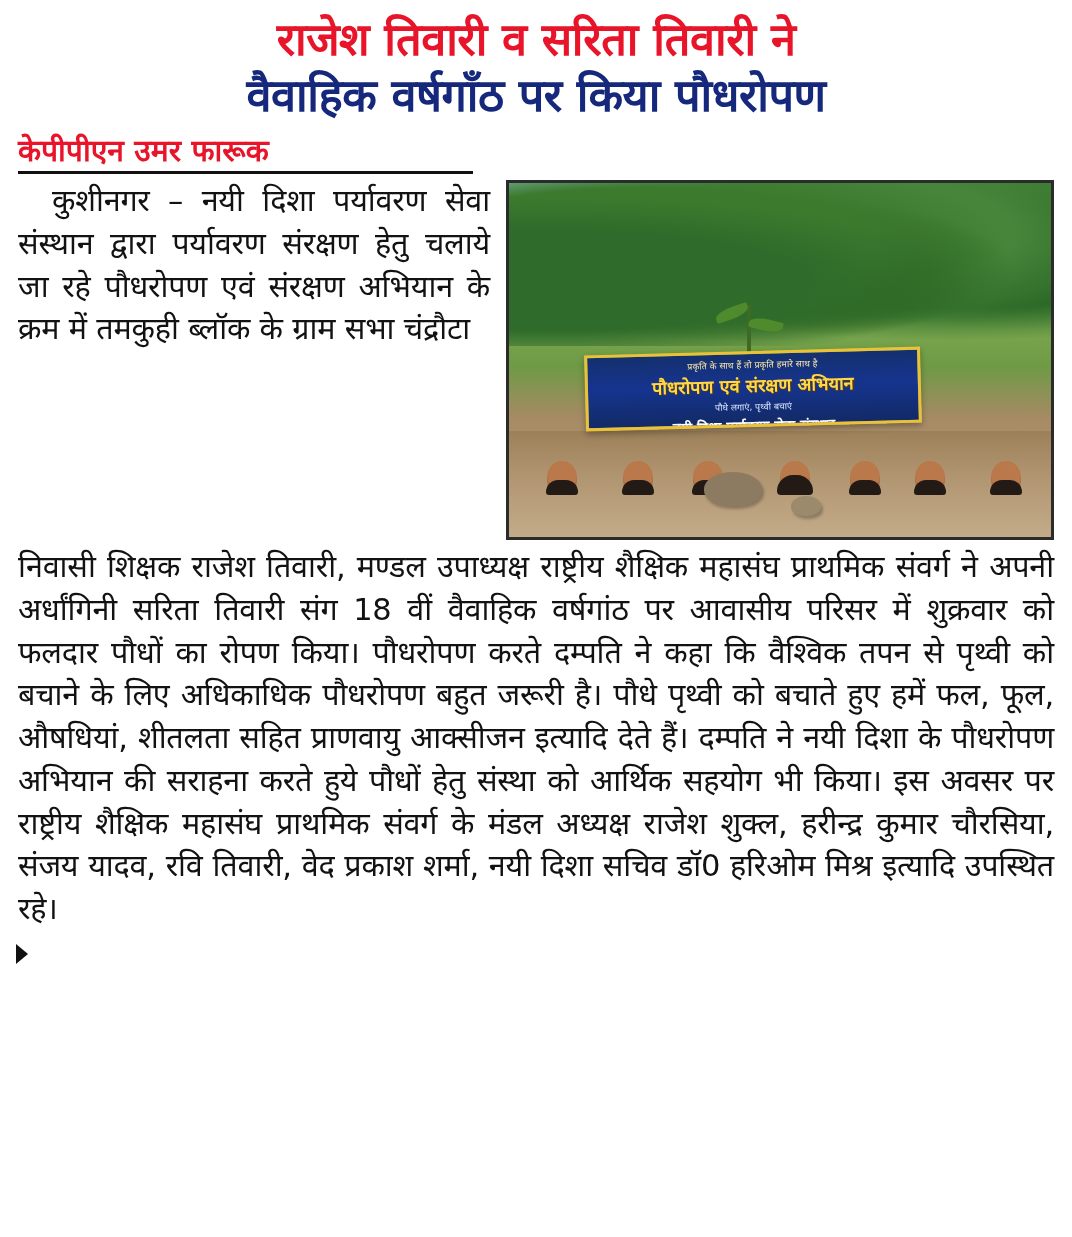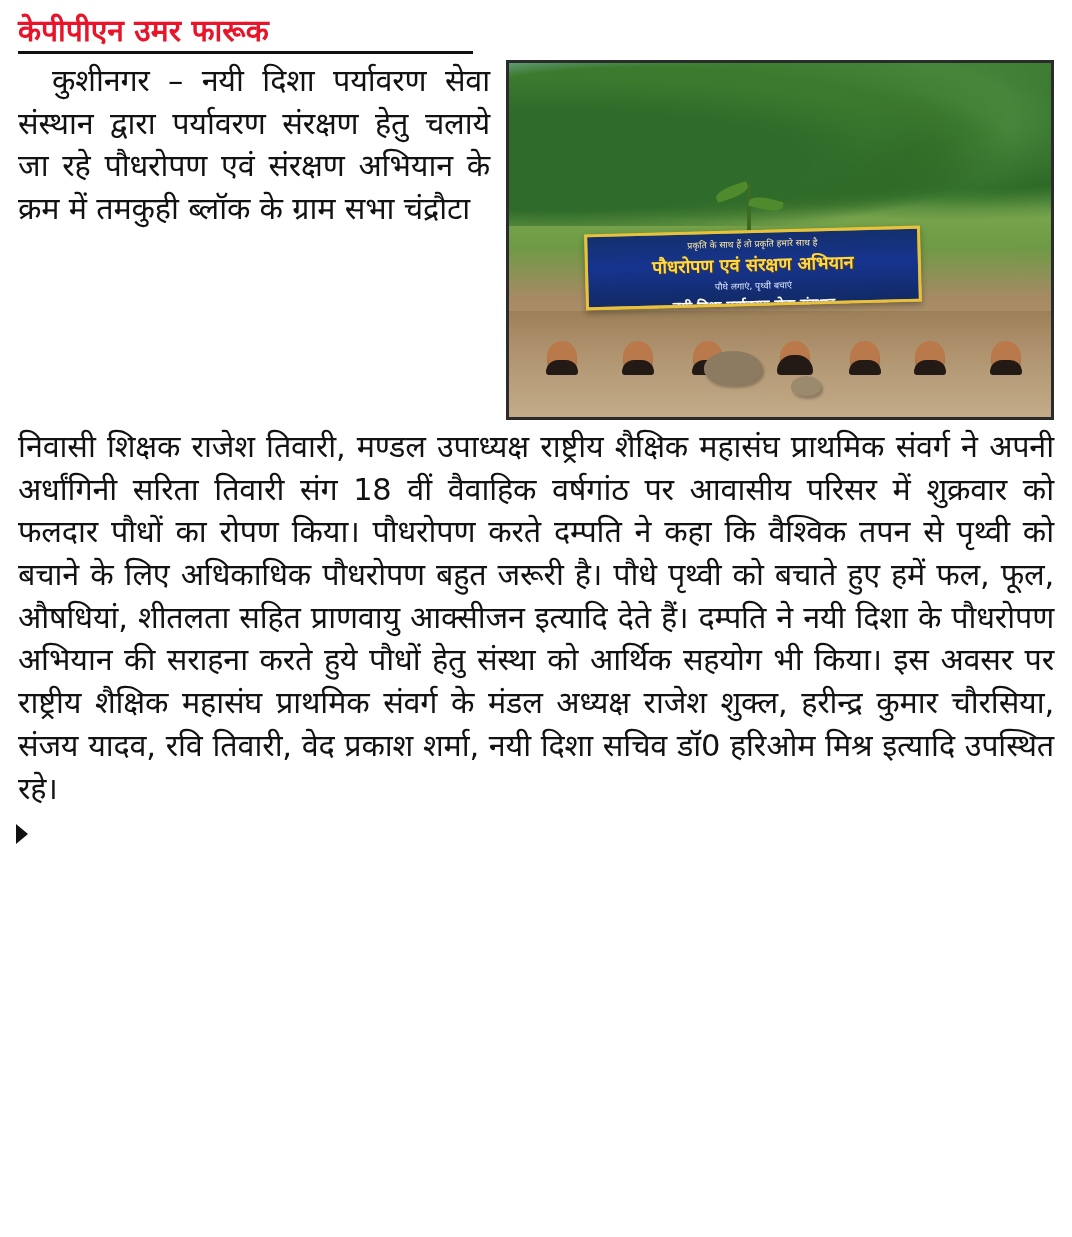--- a/index.html
+++ b/index.html
@@ -38,20 +38,21 @@
   }
   .headline-line2 {
     color: #15287c;
     font-size: 45px;
     display: block;
     padding: 4px 10px 0 10px;
   }
 
   
   .byline-wrap {
+    margin-top: 12px;
     width: 455px;
   }
   .byline {
     color: #e8152a;
     font-family: "DejaVu Sans", "Liberation Sans", sans-serif;
     font-weight: bold;
     font-size: 30px;
     line-height: 1.1;
     padding-bottom: 4px;
   }
@@ -242,20 +243,24 @@
     border-top: 10px solid transparent;
     border-bottom: 10px solid transparent;
     border-left: 12px solid #111;
   }
 </style>
 </head>
 <body>
 
 <div class="page">
 
+  <div class="headline">
+    <span class="headline-line1">राजेश तिवारी व सरिता तिवारी ने</span>
+    <span class="headline-line2">वैवाहिक वर्षगाँठ पर किया पौधरोपण</span>
+  </div>
 
   <div class="byline-wrap">
     <div class="byline">केपीपीएन उमर फारूक</div>
     <div class="byline-rule"></div>
   </div>
 
   <div class="col-wrap">
 
     <figure class="photo-figure">
       <div class="photo">

